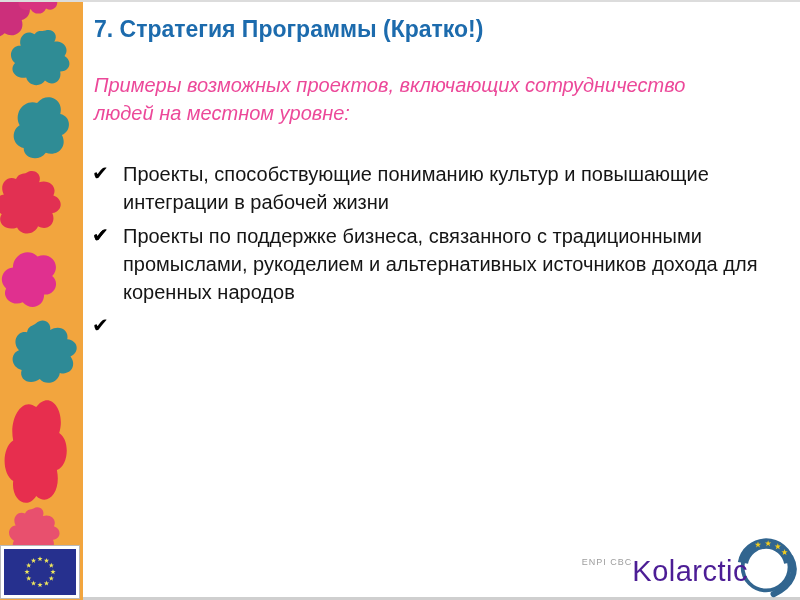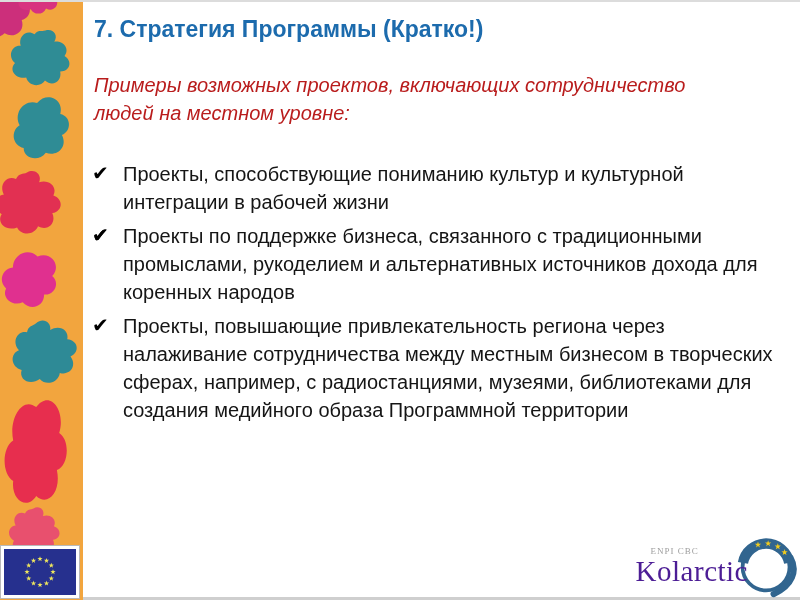--- a/index.html
+++ b/index.html
@@ -20,36 +20,36 @@
     border:3px solid #ffffff;outline:1px solid #b9b9b9;
     width:72px;height:46px;background:#26308E;line-height:0;
   }
 
   
   .content{position:absolute;left:92px;top:0;right:6px;z-index:2;}
   .title{
     margin:16px 0 0 2px;font-size:23px;font-weight:bold;color:#1C6BAD;line-height:1.2;
   }
   .subtitle{
-    margin:27px 0 0 2px;font-size:20px;font-style:italic;color:#b91c1c;
+    margin:27px 0 0 2px;font-size:20px;font-style:italic;color:#ec4899;
     line-height:28px;max-width:620px;
   }
   .bullets{list-style:none;margin:33px 0 0;padding:0;max-width:700px;}
   .bullets li{
     position:relative;padding-left:31px;font-size:20px;line-height:28px;
     color:#151515;margin:0 0 6px;
   }
   .check{
     position:absolute;left:0;top:-1px;font-weight:bold;font-size:20px;color:#000;
     font-family:"DejaVu Sans",sans-serif;
   }
 
   
   .footer-logo{position:absolute;right:2px;bottom:2px;display:flex;align-items:flex-end;z-index:2;}
-  .logo-text{display:flex;flex-direction:column;align-items:flex-start;margin:0 -12px 12px 0;z-index:2;font-family:Liberation Serif, serif;}
+  .logo-text{display:flex;flex-direction:row;align-items:flex-start;margin:0 -12px 12px 0;z-index:2;}
   .logo-small{font-size:9px;color:#9d9d9d;letter-spacing:1px;margin:0 0 1px 15px;}
   .logo-name{font-size:29px;color:#4c1d95;line-height:1;letter-spacing:0.5px;}
   .logo-mark{line-height:0;}
 </style>
 </head>
 <body>
 
 <div class="slide">
   <div class="top-edge"></div>
 
@@ -91,32 +91,31 @@
       </svg>
     </div>
   </aside>
 
   <main class="content">
     <h1 class="title">7. Стратегия Программы (Кратко!)</h1>
     <p class="subtitle">Примеры возможных проектов, включающих сотрудничество людей на местном уровне:</p>
     <ul class="bullets">
       <li>
         <span class="check">✔</span>
-        <span>Проекты, способствующие пониманию культур и культурной интеграции в рабочей жизни</span>
+        <span>Проекты, способствующие пониманию культур и повышающие интеграции в рабочей жизни</span>
       </li>
       <li>
         <span class="check">✔</span>
       </li>
       <li>
         <span class="check">✔</span>
         <span>Проекты по поддержке бизнеса, связанного с традиционными промыслами, рукоделием и альтернативных источников дохода для коренных народов</span>
       </li>
       <li>
         <span class="check">✔</span>
-        <span>Проекты, повышающие привлекательность региона через налаживание сотрудничества между местным бизнесом в творческих сферах, например, с радиостанциями, музеями, библиотеками для создания медийного образа Программной территории</span>
       </li>
     </ul>
   </main>
 
   <div class="footer-logo">
     <div class="logo-text">
       <span class="logo-small">ENPI CBC</span>
       <span class="logo-name">Kolarctic</span>
     </div>
     <svg class="logo-mark" width="62" height="66" viewBox="0 0 66 68" xmlns="http://www.w3.org/2000/svg">

